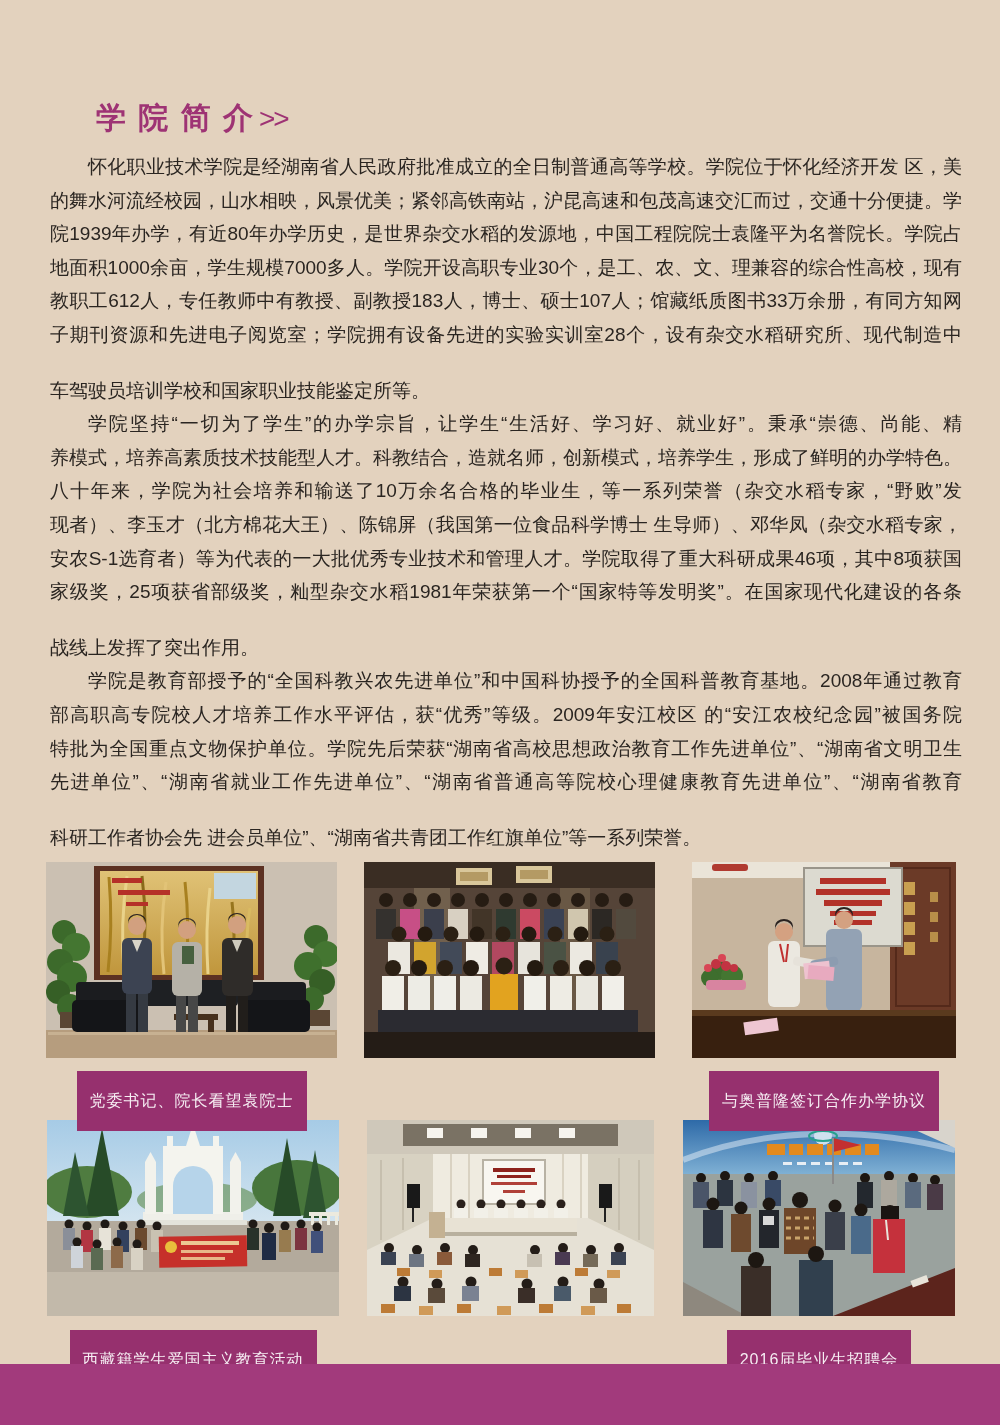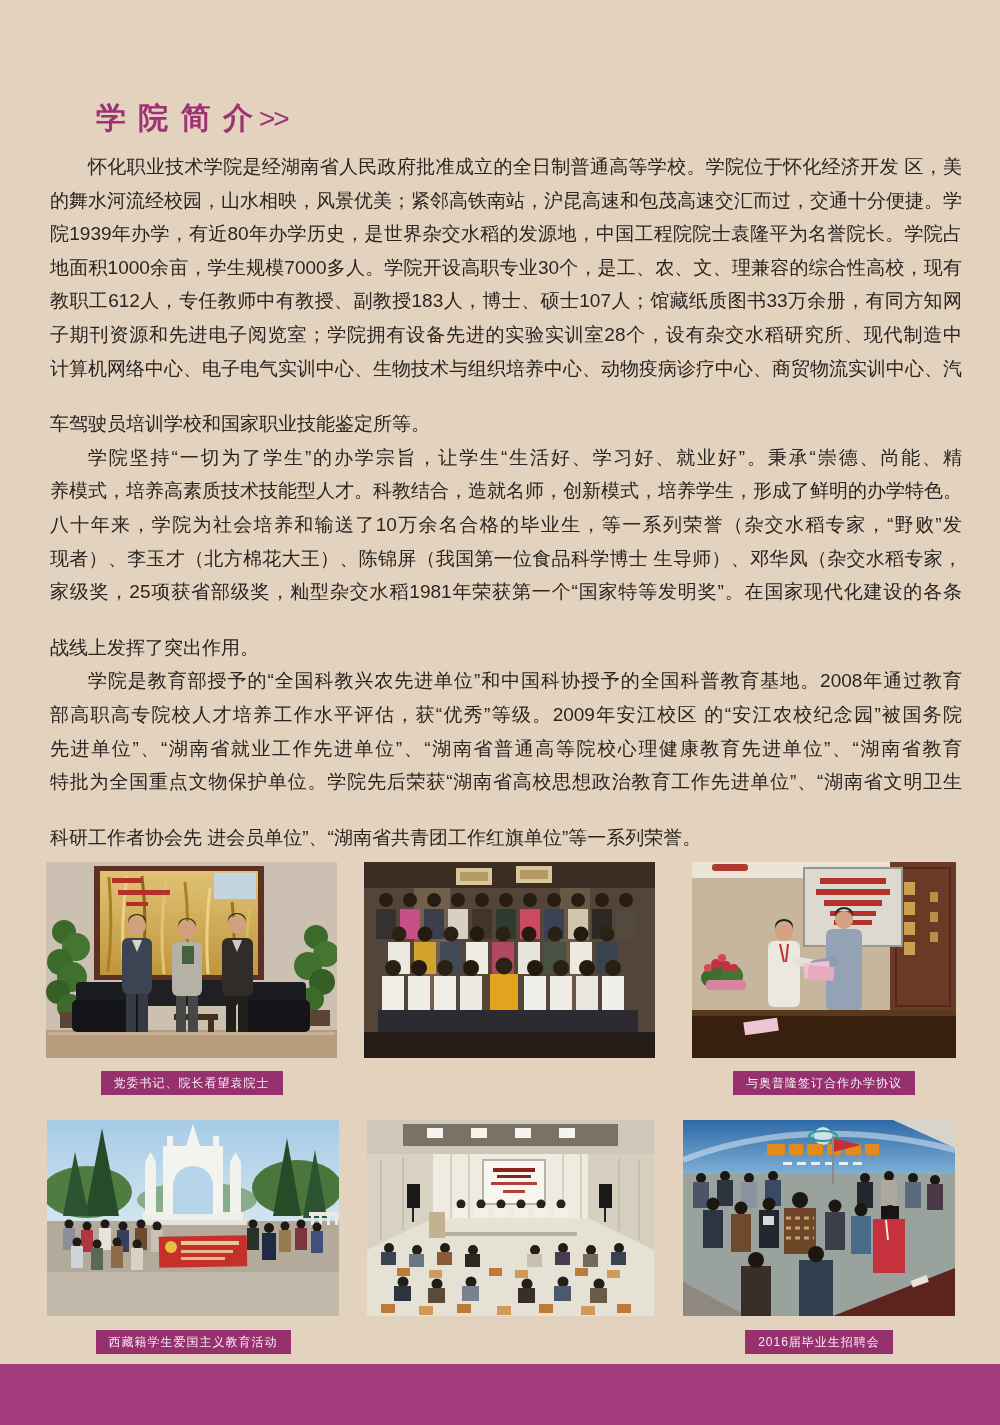--- a/index.html
+++ b/index.html
@@ -25,51 +25,51 @@
   .p5{left:367px;top:1120px;width:287px;height:196px;}
   .p6{left:683px;top:1120px;width:272px;height:196px;}
   .cap{position:absolute;text-align:center;}
   .c1{left:46px;width:291px;top:1071px;}
   .c2{left:364px;width:291px;top:1071px;}
   .c3{left:692px;width:264px;top:1071px;}
   .c4{left:47px;width:292px;top:1330px;}
   .c5{left:367px;width:287px;top:1330px;}
   .c6{left:683px;width:272px;top:1330px;text-align:center;}
   .capbar{display:inline-block;background:var(--caption-bar-color,#96306e);
-          color:#f6edf3;font-size:12px;line-height:24px;padding:0 13px;
+          color:#f6edf3;font-size:16px;line-height:24px;padding:18px 13px;
           letter-spacing:1px;white-space:nowrap;}
   .footer-band{position:absolute;left:0;top:1364px;width:1000px;height:61px;
                background:var(--footer-band-color,#a23a7c);}
 </style>
 </head>
 <body>
 
 <div class="page">
 
   <h1 class="title"><span>学 院 简 介</span><span class="arrows">&gt;&gt;</span></h1>
 
   <div class="article" id="article">
       <div class="line first">怀化职业技术学院是经湖南省人民政府批准成立的全日制普通高等学校。学院位于怀化经济开发 区，美丽</div>
       <div class="line">的舞水河流经校园，山水相映，风景优美；紧邻高铁南站，沪昆高速和包茂高速交汇而过，交通十分便捷。学</div>
       <div class="line">院1939年办学，有近80年办学历史，是世界杂交水稻的发源地，中国工程院院士袁隆平为名誉院长。学院占</div>
       <div class="line">地面积1000余亩，学生规模7000多人。学院开设高职专业30个，是工、农、文、理兼容的综合性高校，现有</div>
       <div class="line">教职工612人，专任教师中有教授、副教授183人，博士、硕士107人；馆藏纸质图书33万余册，有同方知网电</div>
       <div class="line">子期刊资源和先进电子阅览室；学院拥有设备先进的实验实训室28个，设有杂交水稻研究所、现代制造中心、</div>
-      <div class="line">计算机网络中心、电子电气实训中心、生物技术与组织培养中心、动物疫病诊疗中心、商贸物流实训中心、汽</div>
       <div class="line last">车驾驶员培训学校和国家职业技能鉴定所等。</div>
       <div class="line first">学院坚持“一切为了学生”的办学宗旨，让学生“生活好、学习好、就业好”。秉承“崇德、尚能、精</div>
       <div class="line">养模式，培养高素质技术技能型人才。科教结合，造就名师，创新模式，培养学生，形成了鲜明的办学特色。</div>
       <div class="line">八十年来，学院为社会培养和输送了10万余名合格的毕业生，等一系列荣誉（杂交水稻专家，“野败”发</div>
       <div class="line">现者）、李玉才（北方棉花大王）、陈锦屏（我国第一位食品科学博士 生导师）、邓华凤（杂交水稻专家，</div>
+      <div class="line">安农S-1选育者）等为代表的一大批优秀专业技术和管理人才。学院取得了重大科研成果46项，其中8项获国</div>
       <div class="line">家级奖，25项获省部级奖，籼型杂交水稻1981年荣获第一个“国家特等发明奖”。在国家现代化建设的各条</div>
       <div class="line last">战线上发挥了突出作用。</div>
       <div class="line first">学院是教育部授予的“全国科教兴农先进单位”和中国科协授予的全国科普教育基地。2008年通过教育</div>
       <div class="line">部高职高专院校人才培养工作水平评估，获“优秀”等级。2009年安江校区 的“安江农校纪念园”被国务院</div>
+      <div class="line">特批为全国重点文物保护单位。学院先后荣获“湖南省高校思想政治教育工作先进单位”、“湖南省文明卫生</div>
       <div class="line">先进单位”、“湖南省就业工作先进单位”、“湖南省普通高等院校心理健康教育先进单位”、“湖南省教育</div>
-      <div class="line">特批为全国重点文物保护单位。学院先后荣获“湖南省高校思想政治教育工作先进单位”、“湖南省文明卫生</div>
       <div class="line last">科研工作者协会先 进会员单位”、“湖南省共青团工作红旗单位”等一系列荣誉。</div>
     </div>
 
   <figure class="photo p1">
     <svg viewBox="0 0 291 196" preserveAspectRatio="none">
       <defs>
         <linearGradient id="g1" x1="0" y1="0" x2="0" y2="1">
           <stop offset="0" stop-color="#e0c276"></stop>
             <stop offset="1" stop-color="#c0963c"></stop>
         </linearGradient>

